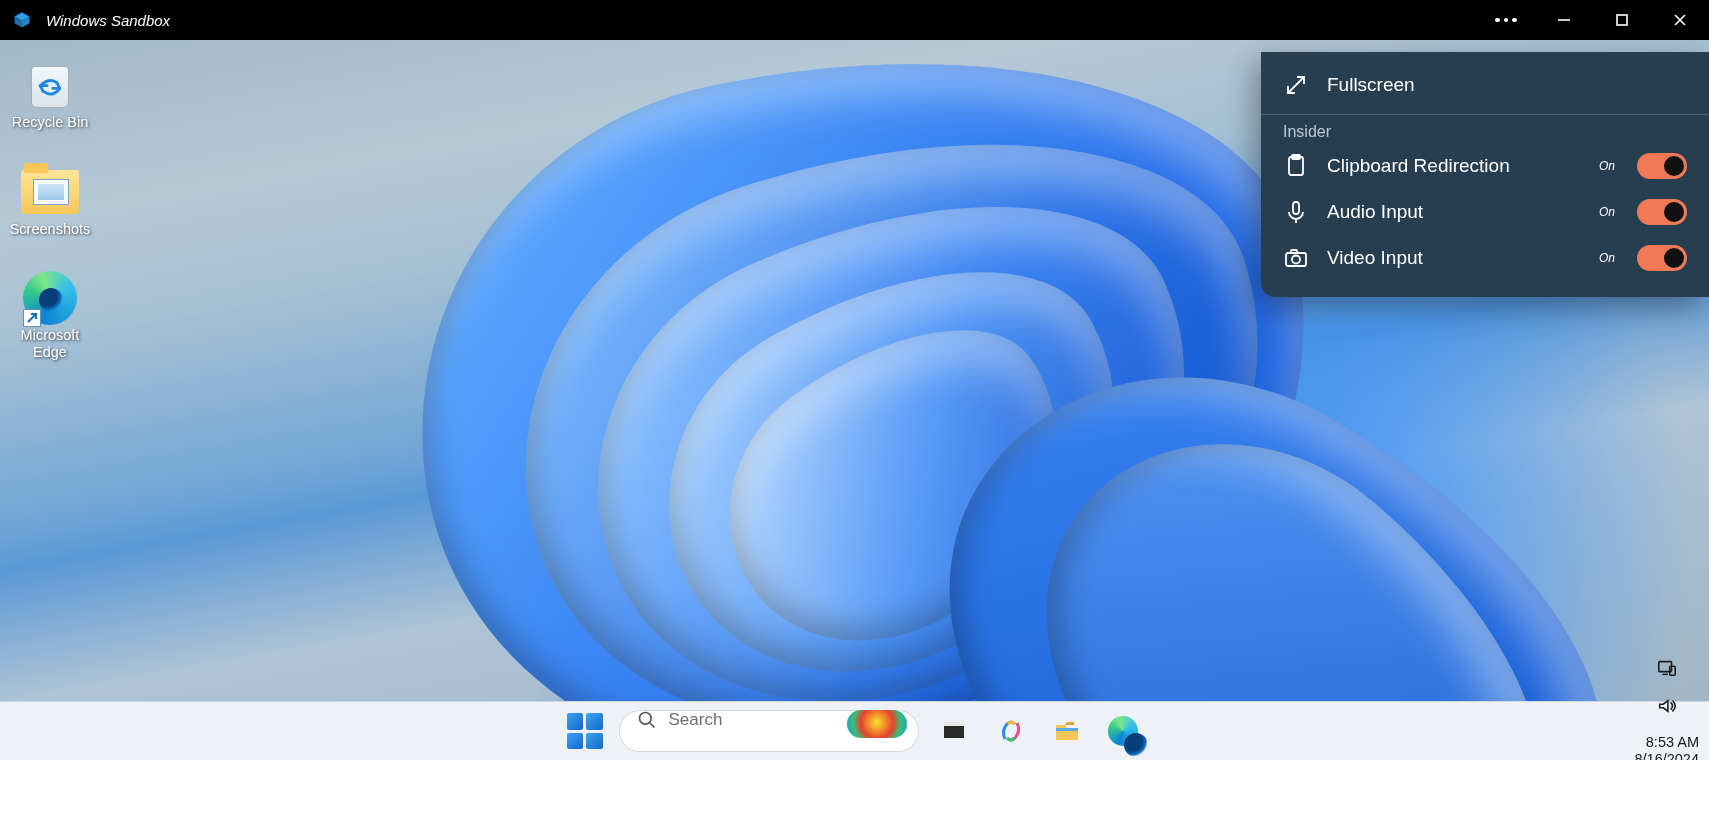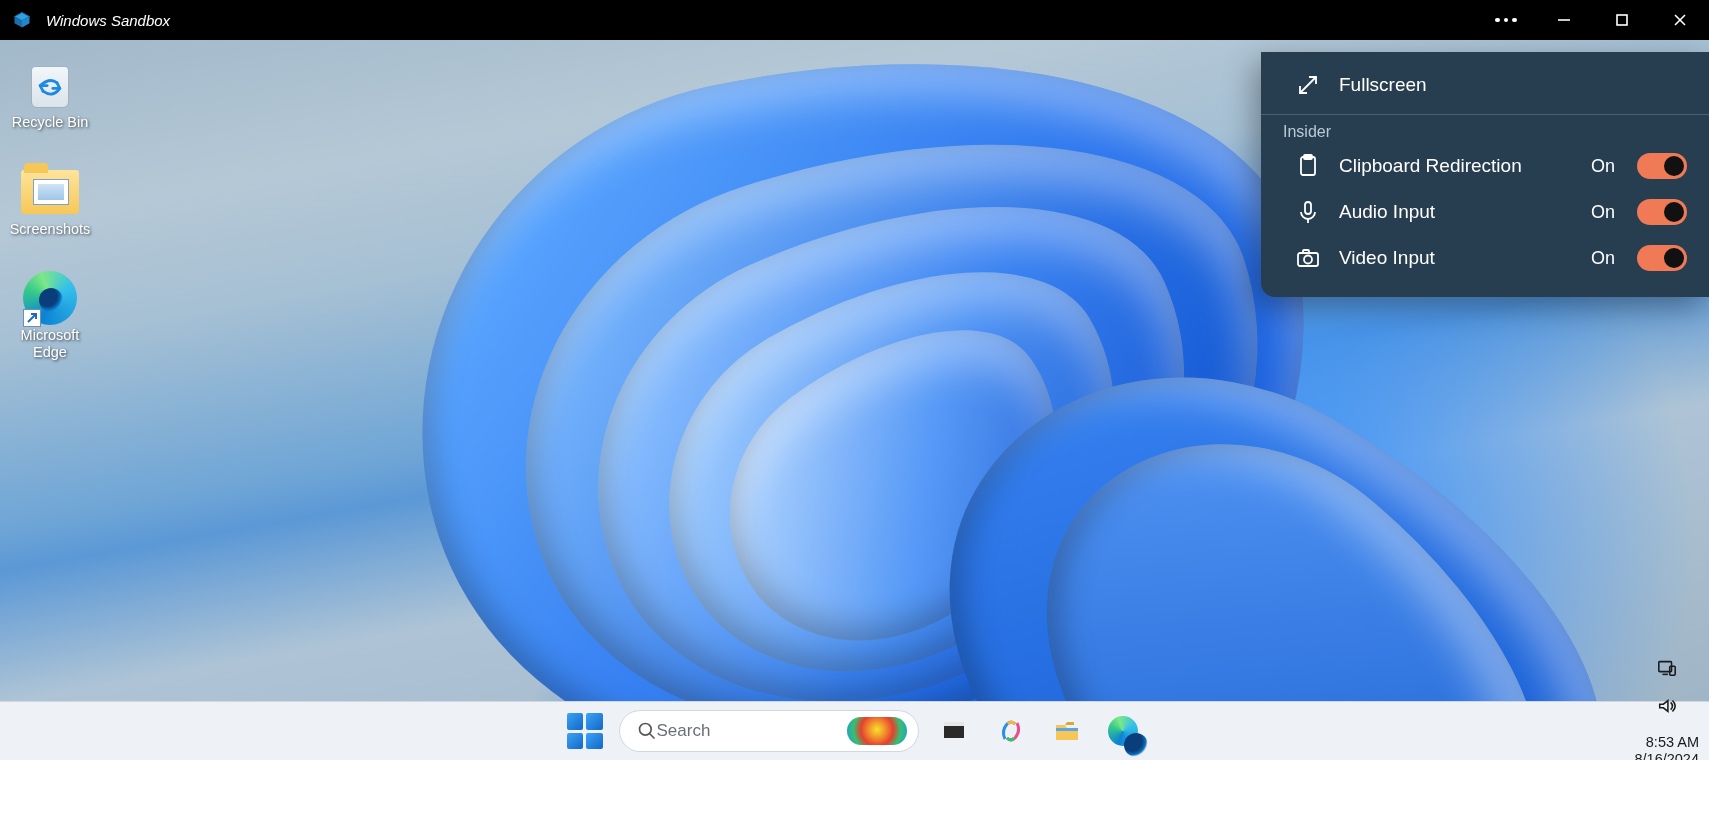--- a/index.html
+++ b/index.html
@@ -89,49 +89,49 @@
     
     .panel {
       position: absolute; top: 52px; right: 0;
       width: 448px; background: #273e51;
       border-radius: 0 0 0 14px; color: #fff;
       box-shadow: -6px 10px 30px rgba(0,0,0,.35);
       padding: 10px 0 16px 0;
     }
     .panel .row {
       display: flex; align-items: center; gap: 18px;
-      padding: 10px 22px; font-size: 19px; margin-left: 12px;
+      padding: 10px 22px; font-size: 19px;
     }
     .panel .row.action { cursor: pointer; }
     .panel .divider { height: 1px; background: rgba(255,255,255,.18); margin: 6px 0 4px 0; }
     .panel .section-label { font-size: 16px; color: #b9cad6; padding: 4px 22px 2px 22px; }
     .panel .row .ricon { width: 26px; height: 26px; display:flex; align-items:center; justify-content:center; flex: 0 0 26px; }
     .panel .row .ricon svg { width: 26px; height: 26px; stroke: #fff; fill: none; stroke-width: 1.8; }
     .panel .row .text { flex: 1; }
-    .panel .row .state { font-size: 18px; margin-right: 4px; }
+    .panel .row .state { font-size: 12px; margin-right: 4px; font-style: italic; }
     .toggle {
       width: 50px; height: 26px; border-radius: 26px; background: #ef7a55;
       position: relative; flex: 0 0 50px;
     }
     .toggle::after{ content:""; position:absolute; right:3px; top:3px; width:20px; height:20px; border-radius:50%; background:#111; }
 
     
     .taskbar {
       position: absolute; left:0; right:0; bottom:0; height: 59px;
       background: #eef2f6; border-top: 1px solid #d0d7de;
       display: flex; align-items: center;
     }
     .taskbar .center { position:absolute; left:50%; transform:translateX(-50%); display:flex; align-items:center; gap:16px; }
     .taskbar .start {
       width: 36px; height: 36px; display:grid; grid-template-columns:1fr 1fr; grid-template-rows:1fr 1fr; gap:3px;
     }
     .taskbar .start div { background: linear-gradient(135deg,#3ca4f4,#1267c9); border-radius:2px; }
     .taskbar .search {
       width: 300px; height: 42px; background:#fff; border-radius: 30px;
-      display:flex; align-items:center; padding:0 12px 0 18px;
+      display:flex; align-items:flex-start; gap:12px; padding:0 12px 0 18px;
       box-shadow: 0 0 0 1px #cfd7df inset;
     }
     .taskbar .search svg { width:20px; height:20px; stroke:#555; fill:none; stroke-width:2; }
     .taskbar .search .placeholder { color:#6a6f75; font-size:17px; flex:1; }
     .taskbar .search .decor {
       width: 60px; height: 28px; border-radius: 15px;
       background: radial-gradient(circle at 50% 45%, #f6e42a 0%, #f07f2e 30%, #e5402e 48%, #36c072 70%, #1996e8 100%);
     }
     .taskbar .tbicon { width:40px; height:40px; display:flex; align-items:center; justify-content:center; border-radius:6px; }
     .taskbar .tbicon svg { width:28px; height:28px; }

